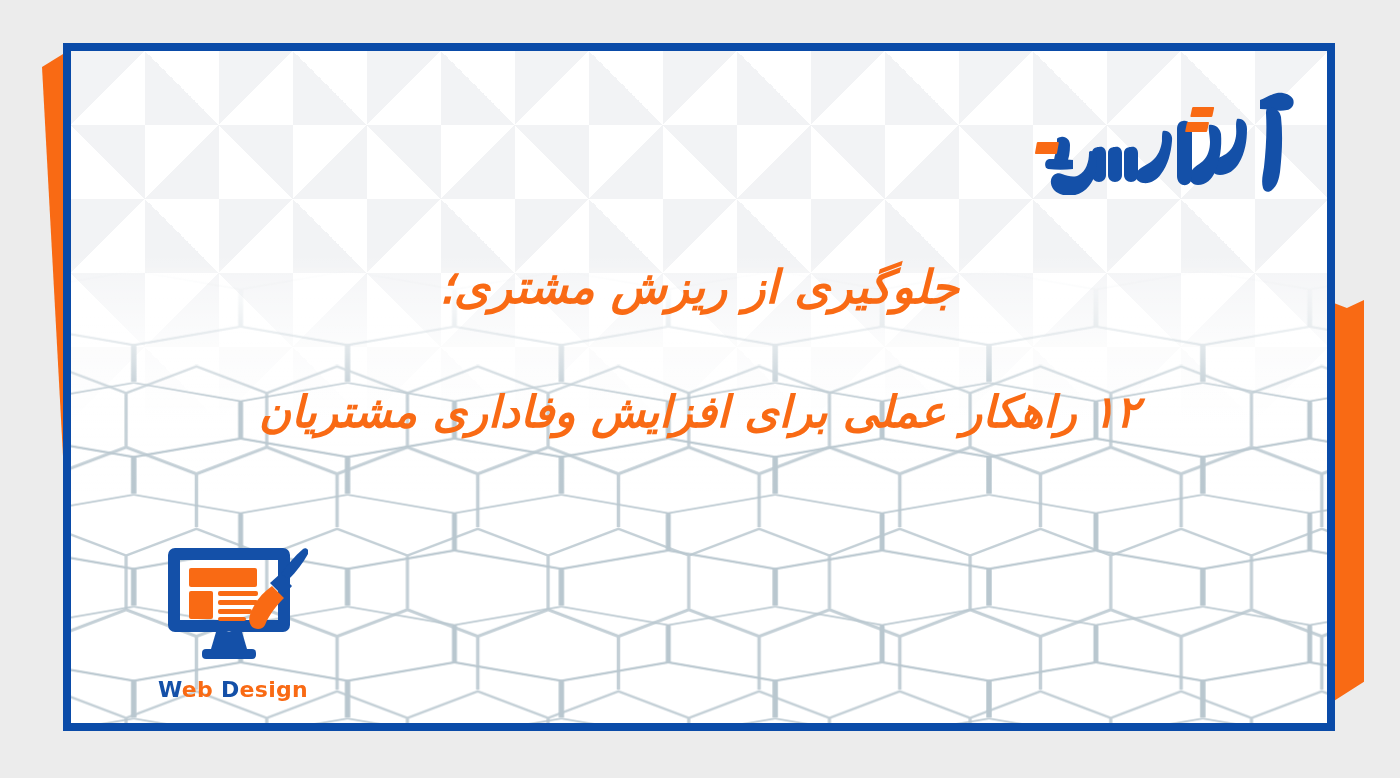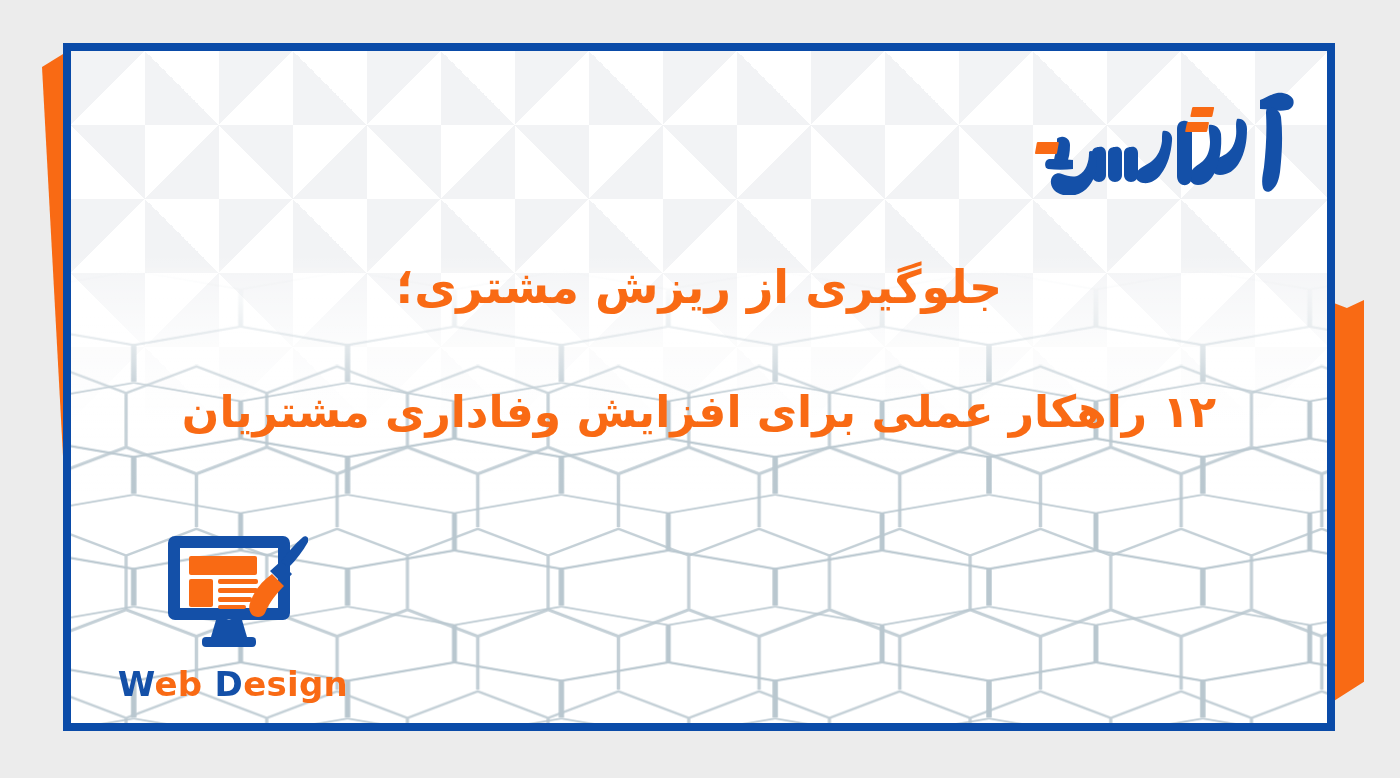--- a/index.html
+++ b/index.html
@@ -109,20 +109,21 @@
     top: 205px;
     z-index: 4;
     text-align: center;
     direction: rtl;
   }
   .headline-line {
     color: #f96a14;
     font-weight: 700;
     line-height: 1.35;
     white-space: nowrap;
+    font-style: italic;
   }
   #headline-line-1 {
     font-size: 46px;
     letter-spacing: .5px;
   }
   #headline-line-2 {
     font-size: 44px;
     margin-top: 64px;
     letter-spacing: .5px;
   }
@@ -133,21 +134,21 @@
     left: 42px;
     bottom: 22px;
     z-index: 4;
     width: 240px;
     text-align: center;
     direction: ltr;
   }
   #webdesign-mark { width: 150px; height: 130px; display: block; margin: 0 auto; }
   #webdesign-label {
     font-family: "DejaVu Sans", "Liberation Sans", sans-serif;
-    font-size: 34px;
+    font-size: 22px;
     font-weight: 700;
     letter-spacing: .3px;
     margin-top: 6px;
     line-height: 1;
     white-space: nowrap;
   }
   #webdesign-label .blue { color: #1450a8; }
   #webdesign-label .orange { color: #f96a14; }
 </style>
 </head>

